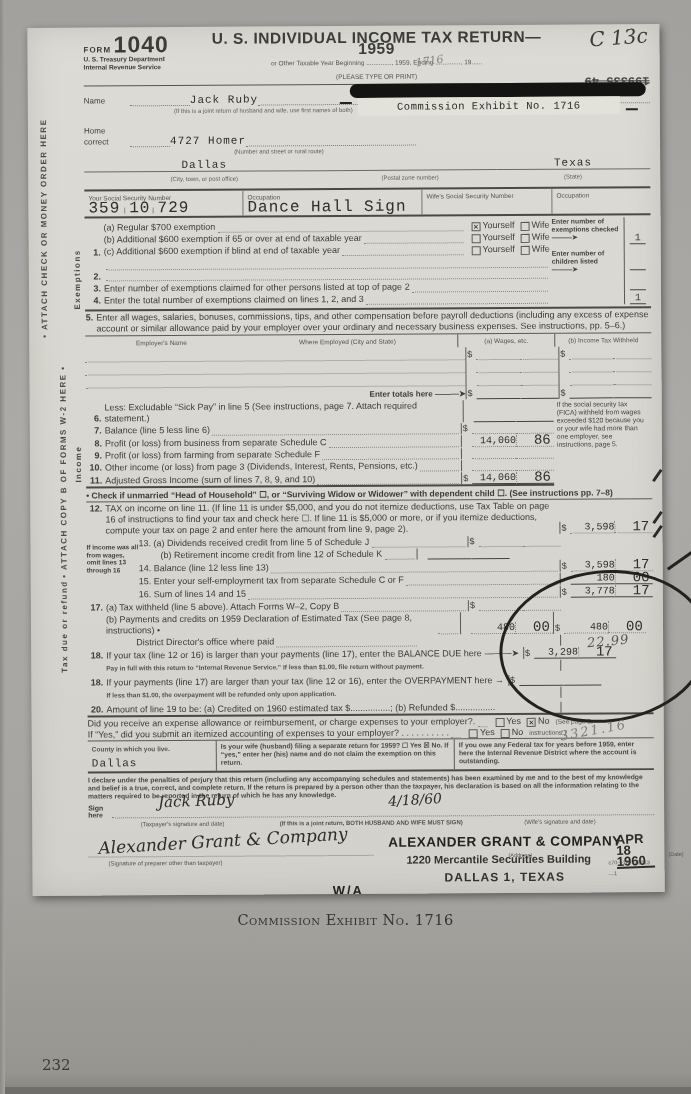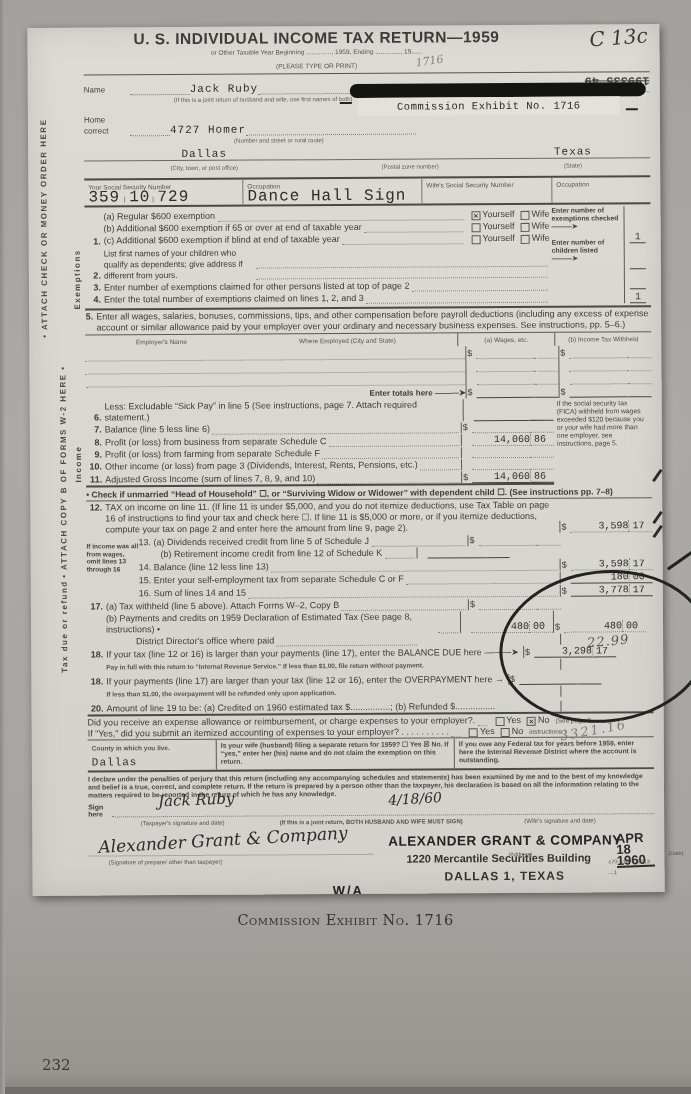--- a/index.html
+++ b/index.html
@@ -75,21 +75,21 @@
   .valcol{width:26px;border-left:1px solid #5a5a52;text-align:center;font-family:"Liberation Mono",monospace;
           font-size:10px;align-self:stretch;display:flex;align-items:flex-end;justify-content:center;}
   .vund{border-bottom:1.5px solid #44443e;min-width:16px;min-height:11px;}
 
   
   .c1,.c2{width:92px;display:flex;align-items:flex-end;border-left:1px solid #5a5a52;align-self:stretch;}
   .ds{width:9px;font-size:9px;padding-left:1px;}
   .amt{flex:1;text-align:right;font-family:"Liberation Mono",monospace;font-size:10px;color:#2e2e2a;
        border-bottom:1px dotted #8a897f;}
   .amtsolid{border-bottom:1.5px solid #44443e;}
-  .cents{width:20px;text-align:left;padding-left:3px;font-family:"Liberation Mono",monospace;font-size:10px;
+  .cents{width:20px;text-align:left;padding-left:17px;font-family:"Liberation Mono",monospace;font-size:14px;
          color:#2e2e2a;border-left:1px dotted #8a897f;border-bottom:1px dotted #8a897f;}
   .centsolid{border-bottom:1.5px solid #44443e;}
 
   .tbl{border-top:1px solid #5a5a52;}
   .tbl-h{display:flex;font-size:6.5px;color:#55554f;text-align:center;}
   .tbl-h>div{padding:1px 2px;}
   .th1{flex:1.1;}.th2{flex:1.6;}
   .th3,.th4{width:92px;border-left:1px solid #5a5a52;}
   .trow{display:flex;align-items:flex-end;height:13px;}
   .tr1{flex:2.7;border-bottom:1px dotted #8a897f;}
@@ -155,20 +155,26 @@
 
   <div class="vtext vbold" style="left:10px;top:20px;height:290px;">• ATTACH CHECK OR MONEY ORDER HERE</div>
   <div class="vtext vbold" style="left:28px;top:300px;height:250px;">• ATTACH COPY B OF FORMS W-2 HERE •</div>
   <div class="vtext vbold" style="left:43px;top:172px;height:110px;">Exemptions</div>
   <div class="vtext vbold" style="left:43px;top:305px;height:150px;">Income</div>
   <div class="vtext vbold" style="left:28px;top:465px;height:180px;">Tax due or refund</div>
 
   <div class="inner">
 
     <div class="hdr">
+      <div class="form1040">
+        <span class="formword">FORM</span>
+        <span class="formnum">1040</span>
+        <div class="agency">U. S. Treasury Department</div>
+        <div class="agency">Internal Revenue Service</div>
+      </div>
       <div class="title">
         <div class="title-main">U. S. INDIVIDUAL INCOME TAX RETURN—1959</div>
         <div class="title-sub">or Other Taxable Year Beginning .............., 1959, Ending .............., 19......</div>
         <div class="title-sub">(PLEASE TYPE OR PRINT)</div>
       </div>
       <div style="width:100px;"></div>
     </div>
 
     <div class="nrow">
       <div class="nlab">Name</div>
@@ -217,21 +223,21 @@
       </div>
     </div>
 
     <div class="sec">
       <div style="display:flex;">
         <div style="flex:1;">
           <div class="ln">
             <div class="lno">1.</div>
             <div style="flex:1;">
               <div class="ln">
-                  <span class="ltext">(a) Regular $600 exemption</span>
+                  <span class="ltext">(a) Regular $700 exemption</span>
                   <div class="lead"></div>
                 <span class="cb">✕</span>
                   <span>Yourself</span>
                 <span class="cb"></span>
                   <span>Wife</span>
                 </div>
               <div class="ln">
                   <span class="ltext">(b) Additional $600 exemption if 65 or over at end of taxable year</span>
                   <div class="lead"></div>
                 <span class="cb"></span>
@@ -244,21 +250,20 @@
                   <div class="lead"></div>
                 <span class="cb"></span>
                   <span>Yourself</span>
                 <span class="cb"></span>
                   <span>Wife</span>
                 </div>
             </div>
           </div>
           <div class="ln">
             <div class="lno">2.</div>
-            <div class="wrap" style="width:150px;font-size:8.3px;">List first names of your children who qualify as dependents; give address if different from yours.</div>
             <div style="flex:1;">
               <div class="ln">
                   <div class="lead"></div>
                 </div>
               <div class="ln">
                   <div class="lead"></div>
                 </div>
             </div>
           </div>
           <div class="ln">

